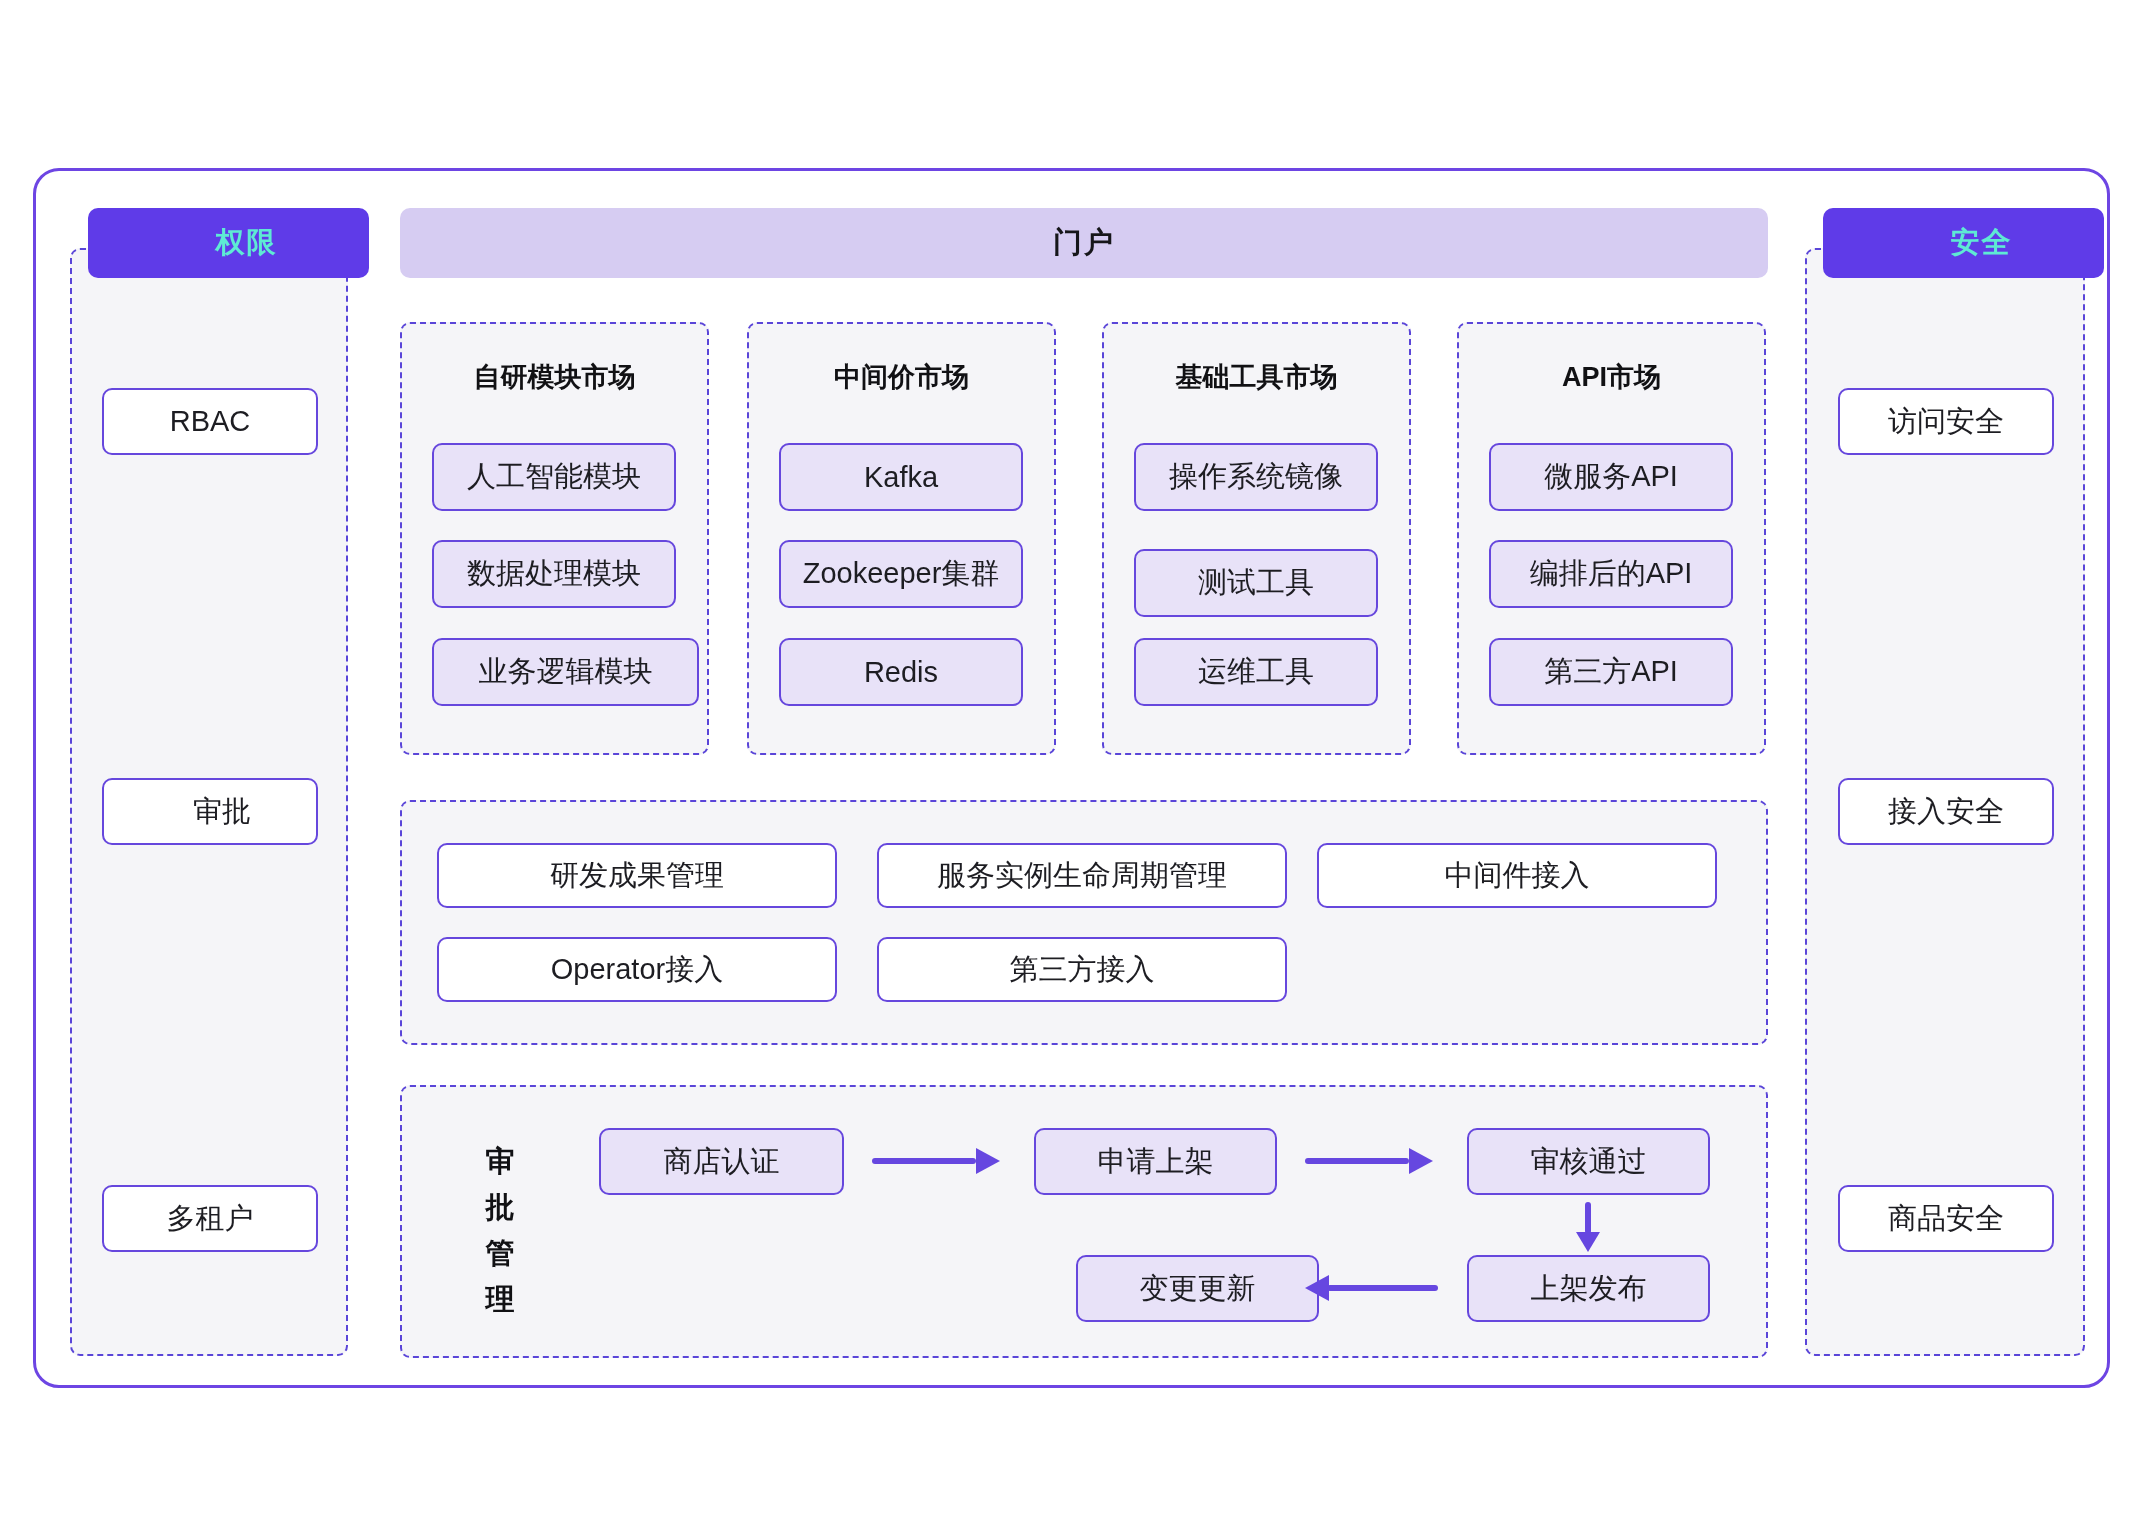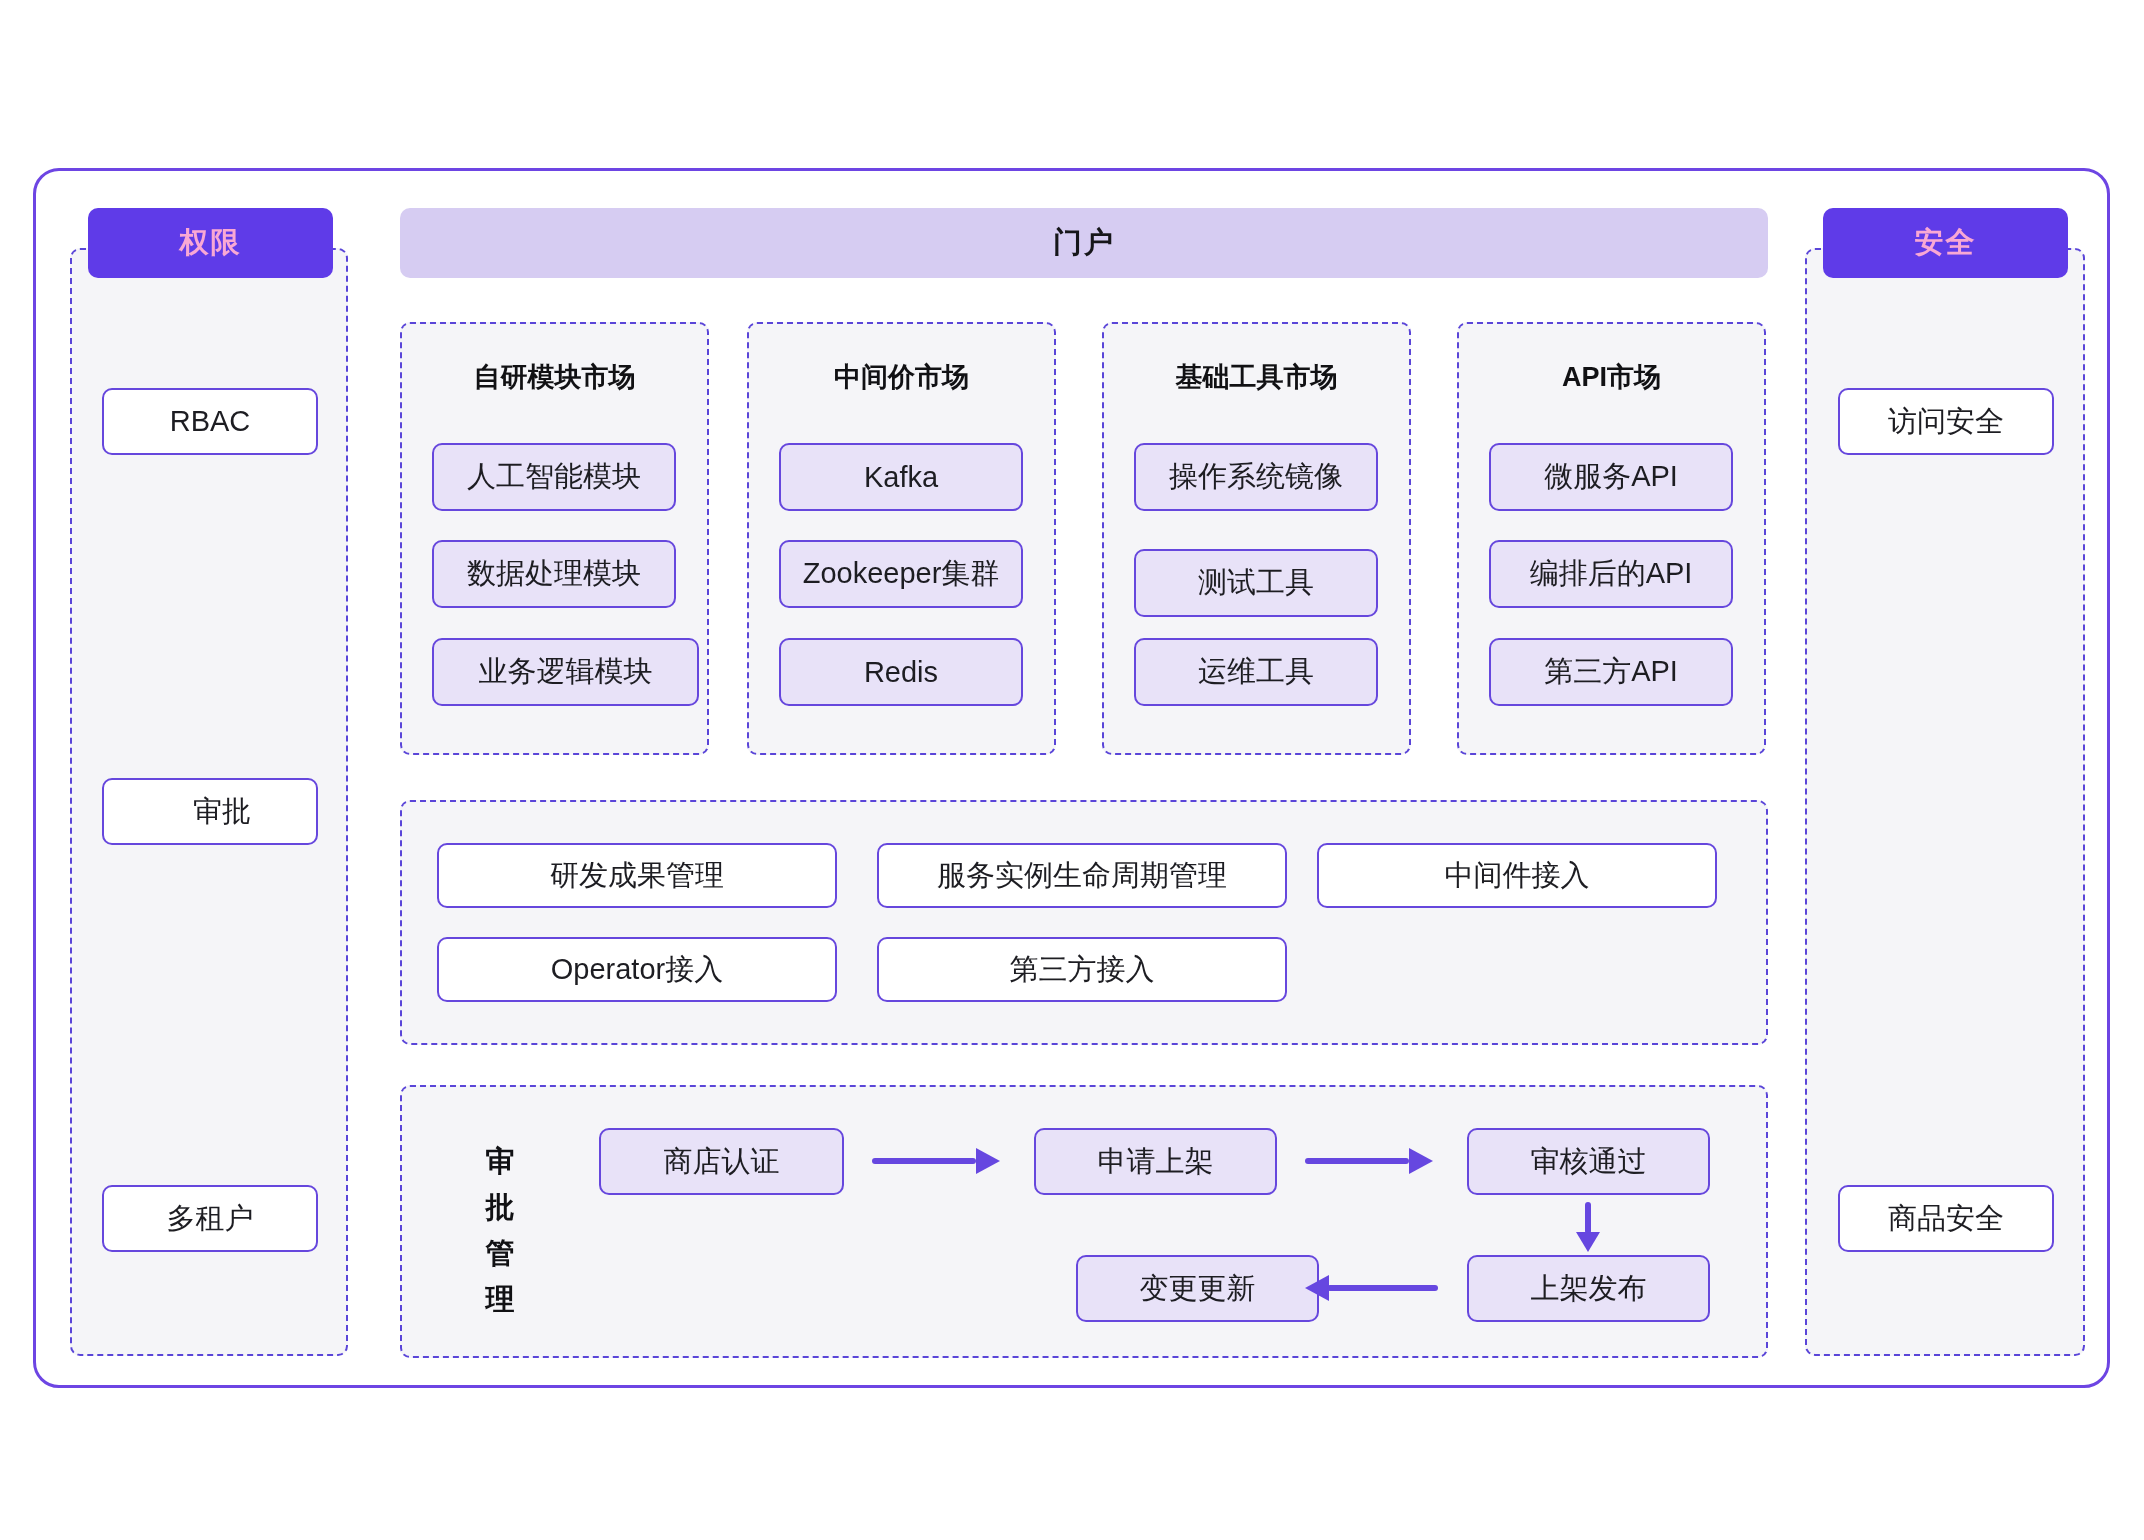--- a/index.html
+++ b/index.html
@@ -30,21 +30,21 @@
   }
   .hdr {
     position: absolute;
     display: flex; align-items: center; justify-content: center;
     font-weight: bold;
     font-size: 29px;
     border-radius: 10px;
     z-index: 3;
     letter-spacing: 2px;
   }
-  .hdr.purple { background: #5f3be8; color: #f9a8d4; }
+  .hdr.purple { background: #5f3be8; color: #5eead4; padding-left: 36px; }
   .hdr.light  { background: #d6ccf2; color: #16161a; }
   .box {
     position: absolute;
     display: flex; align-items: center; justify-content: center;
     font-size: 29px;
     color: #1d1d22;
     border: 2px solid #6647dd;
     border-radius: 10px;
     box-sizing: border-box;
     z-index: 2;
@@ -101,20 +101,21 @@
 
   <div class="panel" style="left:70px; top:248px; width:278px; height:1108px;"></div>
   <div class="hdr purple" style="left:88px; top:208px; width:245px; height:70px;">权限</div>
   <div class="box white" style="left:102px; top:388px; width:216px; height:67px;">RBAC</div>
   <div class="box white" style="left:102px; top:778px; width:216px; height:67px;padding-left:24px;">审批</div>
   <div class="box white" style="left:102px; top:1185px; width:216px; height:67px;">多租户</div>
 
   <div class="panel" style="left:1805px; top:248px; width:280px; height:1108px;"></div>
   <div class="hdr purple" style="left:1823px; top:208px; width:245px; height:70px;">安全</div>
   <div class="box white" style="left:1838px; top:388px; width:216px; height:67px;">访问安全</div>
+  <div class="box white" style="left:1838px; top:778px; width:216px; height:67px;">接入安全</div>
   <div class="box white" style="left:1838px; top:1185px; width:216px; height:67px;">商品安全</div>
 
   <div class="hdr light" style="left:400px; top:208px; width:1368px; height:70px;">门户</div>
 
   <div class="panel" style="left:400px; top:322px; width:309px; height:433px;"></div>
   <div class="sec-title" style="left:400px; top:352px; width:309px; height:50px;text-align:right;">自研模块市场</div>
   <div class="box lav" style="left:432px; top:443px; width:244px; height:68px;">人工智能模块</div>
   <div class="box lav" style="left:432px; top:540px; width:244px; height:68px;">数据处理模块</div>
   <div class="box lav" style="left:432px; top:638px; width:267px; height:68px;">业务逻辑模块</div>
 

